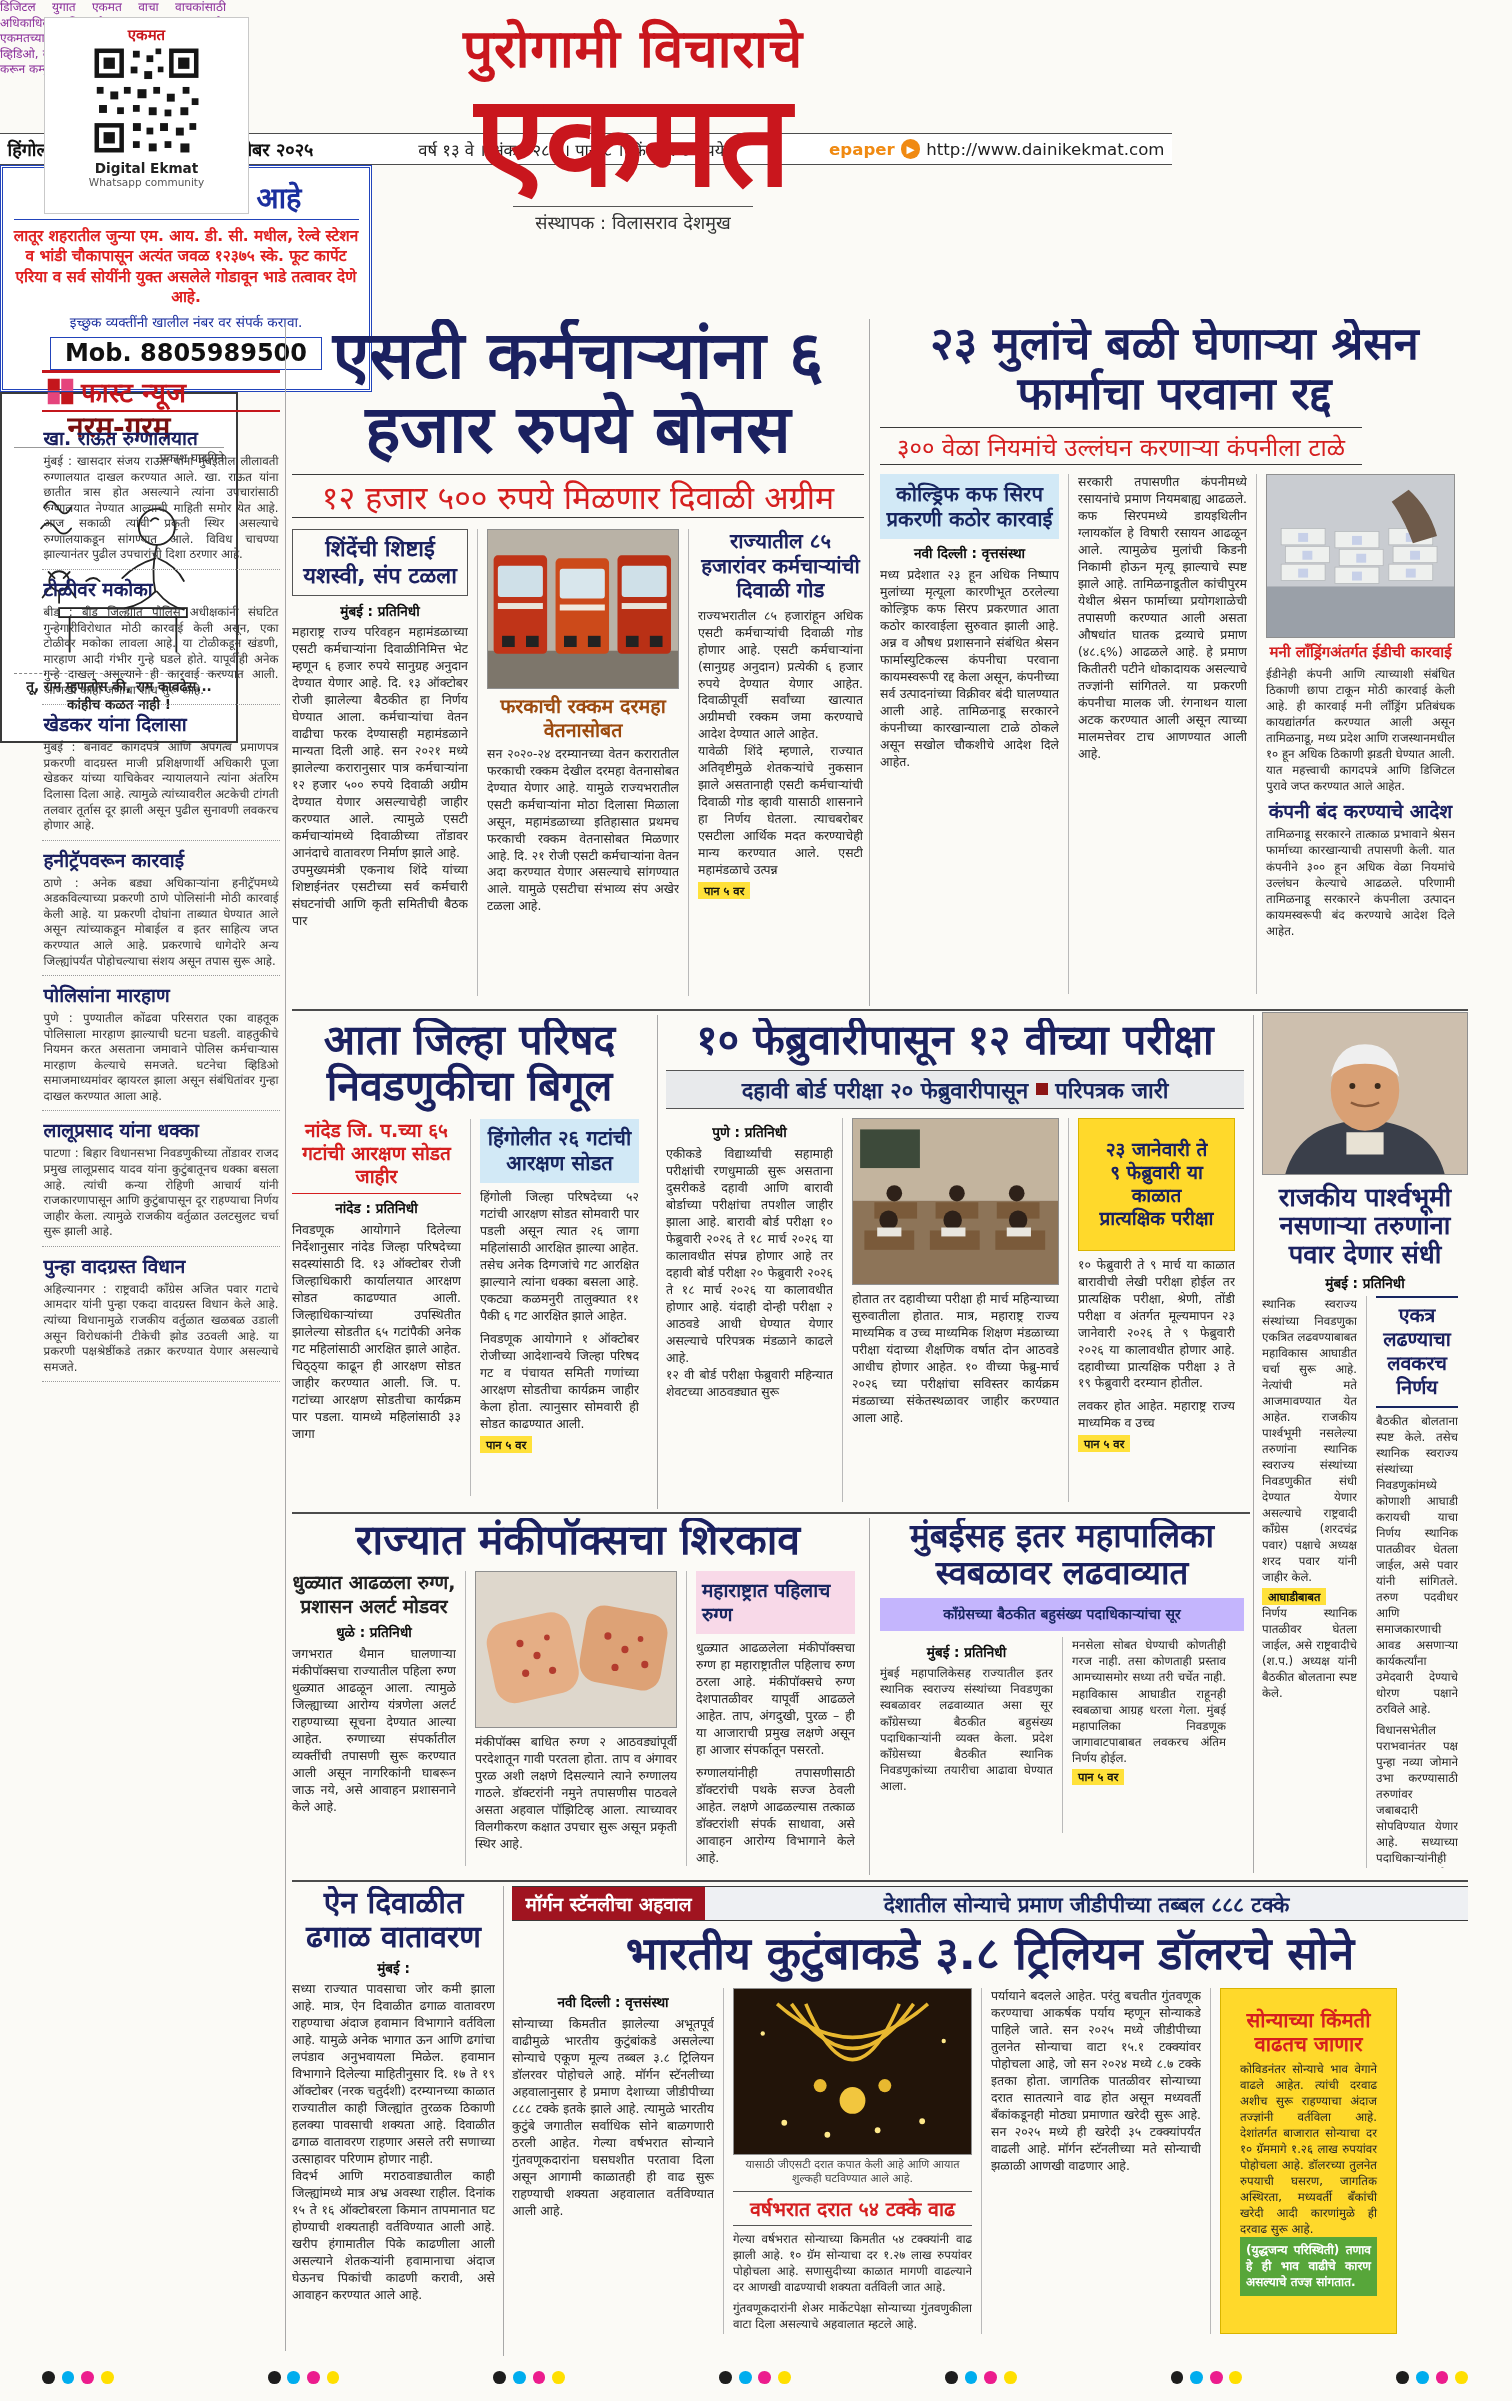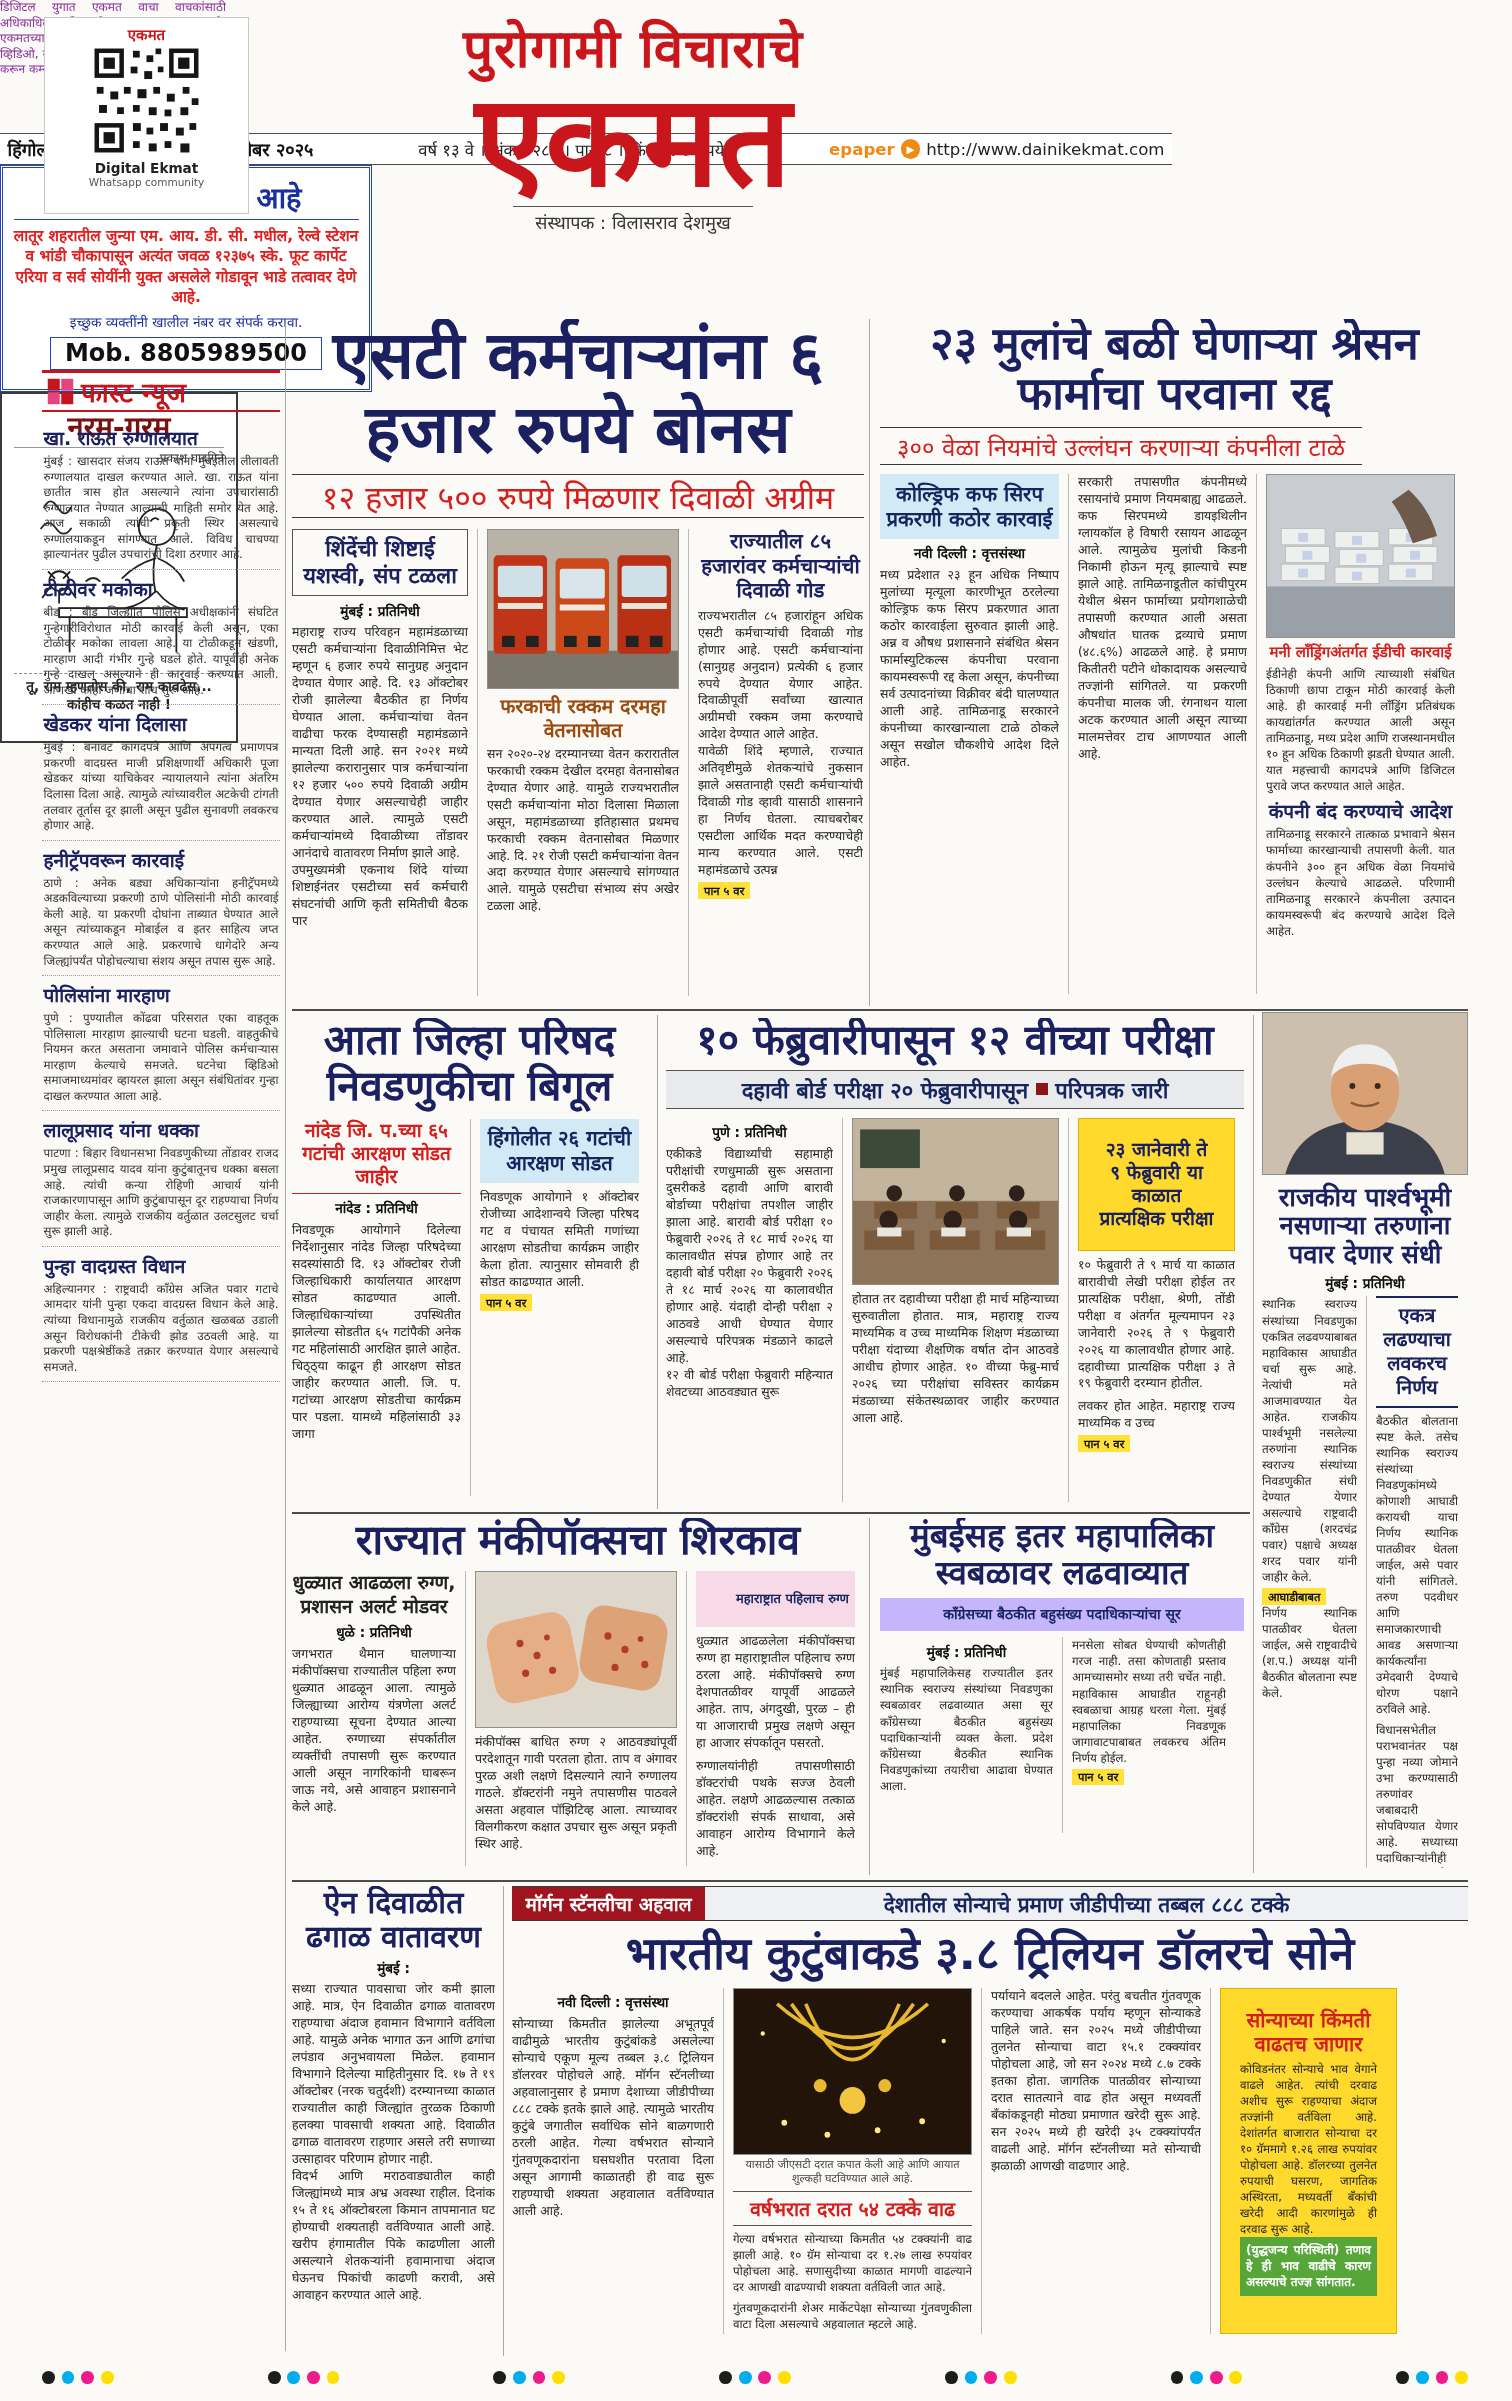--- a/index.html
+++ b/index.html
@@ -13,21 +13,21 @@
   display:flex;align-items:center;justify-content:center}
 .cols{display:flex;align-items:stretch}
 .c{overflow:hidden;flex:0 0 auto}
 .c + .c{border-left:0.8px solid #b9b9b9;margin-left:9px;padding-left:9px}
 .body{font-size:12.4px;line-height:1.37;text-align:justify;color:#252525;white-space:pre-line}
 .body.sm{font-size:11.7px}
 .byline{font-weight:bold;text-align:center;font-size:13.6px;margin:4.5px 0;color:#0d0d0d}
 .badge{display:inline-block;background:#ffe13a;font-weight:bold;font-size:11.3px;padding:0.8px 6px;color:#111;margin-top:3px}
 .colhead{font-weight:bold;color:#1b2160;text-align:center;line-height:1.22}
 .boxcyan{background:#d2e9f6;color:#17255f;font-weight:bold;text-align:center;padding:7.5px 6px;font-size:20.3px;line-height:1.22}
-.boxpink{background:#f8d9e8;color:#17255f;font-weight:bold;text-align:right;padding:20px 6px;font-size:13px;line-height:1.22}
+.boxpink{background:#f8d9e8;color:#17255f;font-weight:bold;text-align:left;padding:8px 6px;font-size:19px;line-height:1.22}
 .boxcream{background:#c4b5fd;color:#17255f;font-weight:bold;text-align:center;padding:8px 6px;font-size:14px;line-height:1.25}
 .ybox{background:#ffd92b;border:0.8px solid #d9b400;padding:19px}
 .ph{position:relative;overflow:hidden;border:0.8px solid #8f8f8f;background:#ccc}
 .ph svg{display:block;width:100%;height:100%}
 .cap-red{color:#d51f1f;font-weight:bold;font-size:15px;text-align:center;line-height:1.25;margin:4.5px 0}
 .cap-sm{font-size:11px;color:#444;text-align:center;line-height:1.25;margin:3px 0}
 .vline{position:absolute;width:0.8px;background:#a8a8a8}
 .hline{position:absolute;height:1.5px;background:#4c4c4c}
 
 .qrbox{left:44px;top:16.6px;width:205px;height:197px;border:0.8px solid #c9c9c9;background:#fff;
@@ -340,20 +340,21 @@
 <div class="sec" style="left:292px;top:1018px;width:355px;height:491px">
   <div class="hl" style="font-size:41px">आता जिल्हा परिषद निवडणुकीचा बिगूल</div>
   <div class="cols" style="margin-top:9px;height:377px">
     <div class="c" style="width:169px">
       <div class="colhead" style="color:#d51f1f;font-size:19px;border-bottom:1.5px solid #d51f1f;padding-bottom:4.5px">नांदेड जि. प.च्या ६५ गटांची आरक्षण सोडत जाहीर</div>
       <div class="byline">नांदेड : प्रतिनिधी</div>
       <div class="body">निवडणूक आयोगाने दिलेल्या निर्देशानुसार नांदेड जिल्हा परिषदेच्या सदस्यांसाठी दि. १३ ऑक्टोबर रोजी जिल्हाधिकारी कार्यालयात आरक्षण सोडत काढण्यात आली. जिल्हाधिकाऱ्यांच्या उपस्थितीत झालेल्या सोडतीत ६५ गटांपैकी अनेक गट महिलांसाठी आरक्षित झाले आहेत. चिठ्ठ्या काढून ही आरक्षण सोडत जाहीर करण्यात आली. जि. प. गटांच्या आरक्षण सोडतीचा कार्यक्रम पार पडला. यामध्ये महिलांसाठी ३३ जागा</div>
     </div>
     <div class="c" style="width:169px">
       <div class="boxcyan">हिंगोलीत २६ गटांची आरक्षण सोडत</div>
+      <div class="body" style="margin-top:6px">हिंगोली जिल्हा परिषदेच्या ५२ गटांची आरक्षण सोडत सोमवारी पार पडली असून त्यात २६ जागा महिलांसाठी आरक्षित झाल्या आहेत. तसेच अनेक दिग्गजांचे गट आरक्षित झाल्याने त्यांना धक्का बसला आहे. एकट्या कळमनुरी तालुक्यात ११ पैकी ६ गट आरक्षित झाले आहेत.</div>
       <div class="body" style="margin-top:6px">निवडणूक आयोगाने १ ऑक्टोबर रोजीच्या आदेशान्वये जिल्हा परिषद गट व पंचायत समिती गणांच्या आरक्षण सोडतीचा कार्यक्रम जाहीर केला होता. त्यानुसार सोमवारी ही सोडत काढण्यात आली.</div>
       <span class="badge">पान ५ वर</span>
     </div>
   </div>
 </div>
 
 <div class="sec" style="left:666px;top:1018px;width:578px;height:491px">
   <div class="hl" style="font-size:41px">१० फेब्रुवारीपासून १२ वीच्या परीक्षा</div>
   <div style="background:#e8eaec;border-top:1.5px solid #555;border-bottom:1.5px solid #555;height:39px;margin-top:6px;
        display:flex;align-items:center;justify-content:center;font-weight:bold;color:#17255f;font-size:22px">

